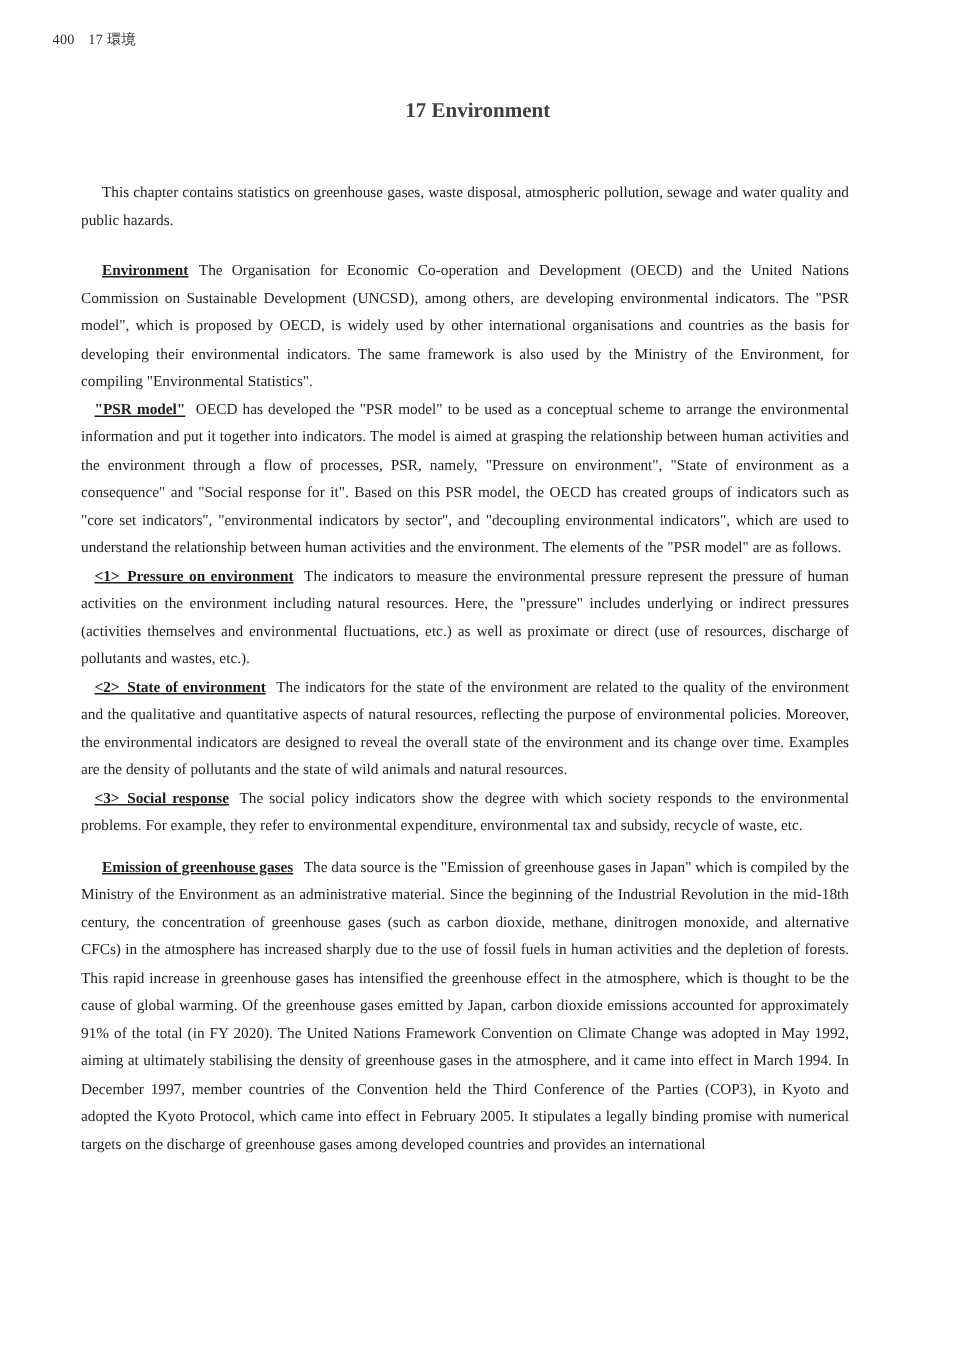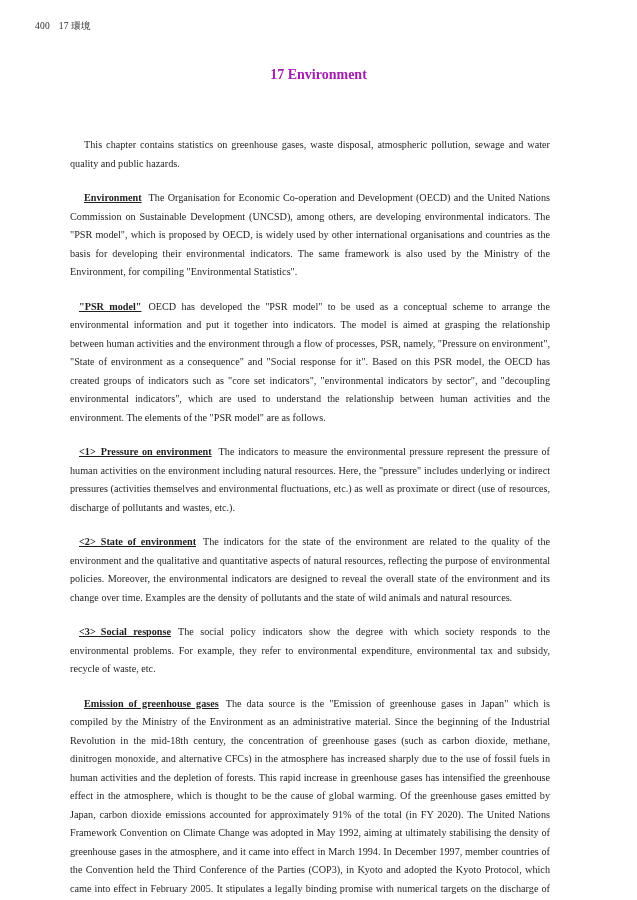--- a/index.html
+++ b/index.html
@@ -24,31 +24,31 @@
     letter-spacing: 0.2px;
   }
   .page-header .chapter { margin-left: 9px; }
   .page-title {
     position: absolute;
     top: 67px; left: 0;
     width: 637px;
     text-align: center;
     font-weight: bold;
     font-size: 14px;
-    color: #a21caf;
+    color: #404040;
   }
   .content {
     position: absolute;
     top: 120px; left: 54px;
     width: 512px;
     font-size: 10.2px;
     line-height: 18.5px;
     text-align: justify;
   }
-  .content p { margin: 16px; }
+  .content p { margin: 0; }
   .lvl0 { text-indent: 14px; }
   .lvl1 { margin-left: 20px; text-indent: 9px; }
   .lvl2 { margin-left: 29px; text-indent: 9px; }
   .sect-gap-lg { margin-top: 15px !important; }
   .sect-gap-sm { margin-top: 9px !important; }
   .lead { font-weight: bold; padding-right: 7px; text-decoration: underline; }
   .lead:empty { display: none; }
 </style>
 </head>
 <body>

